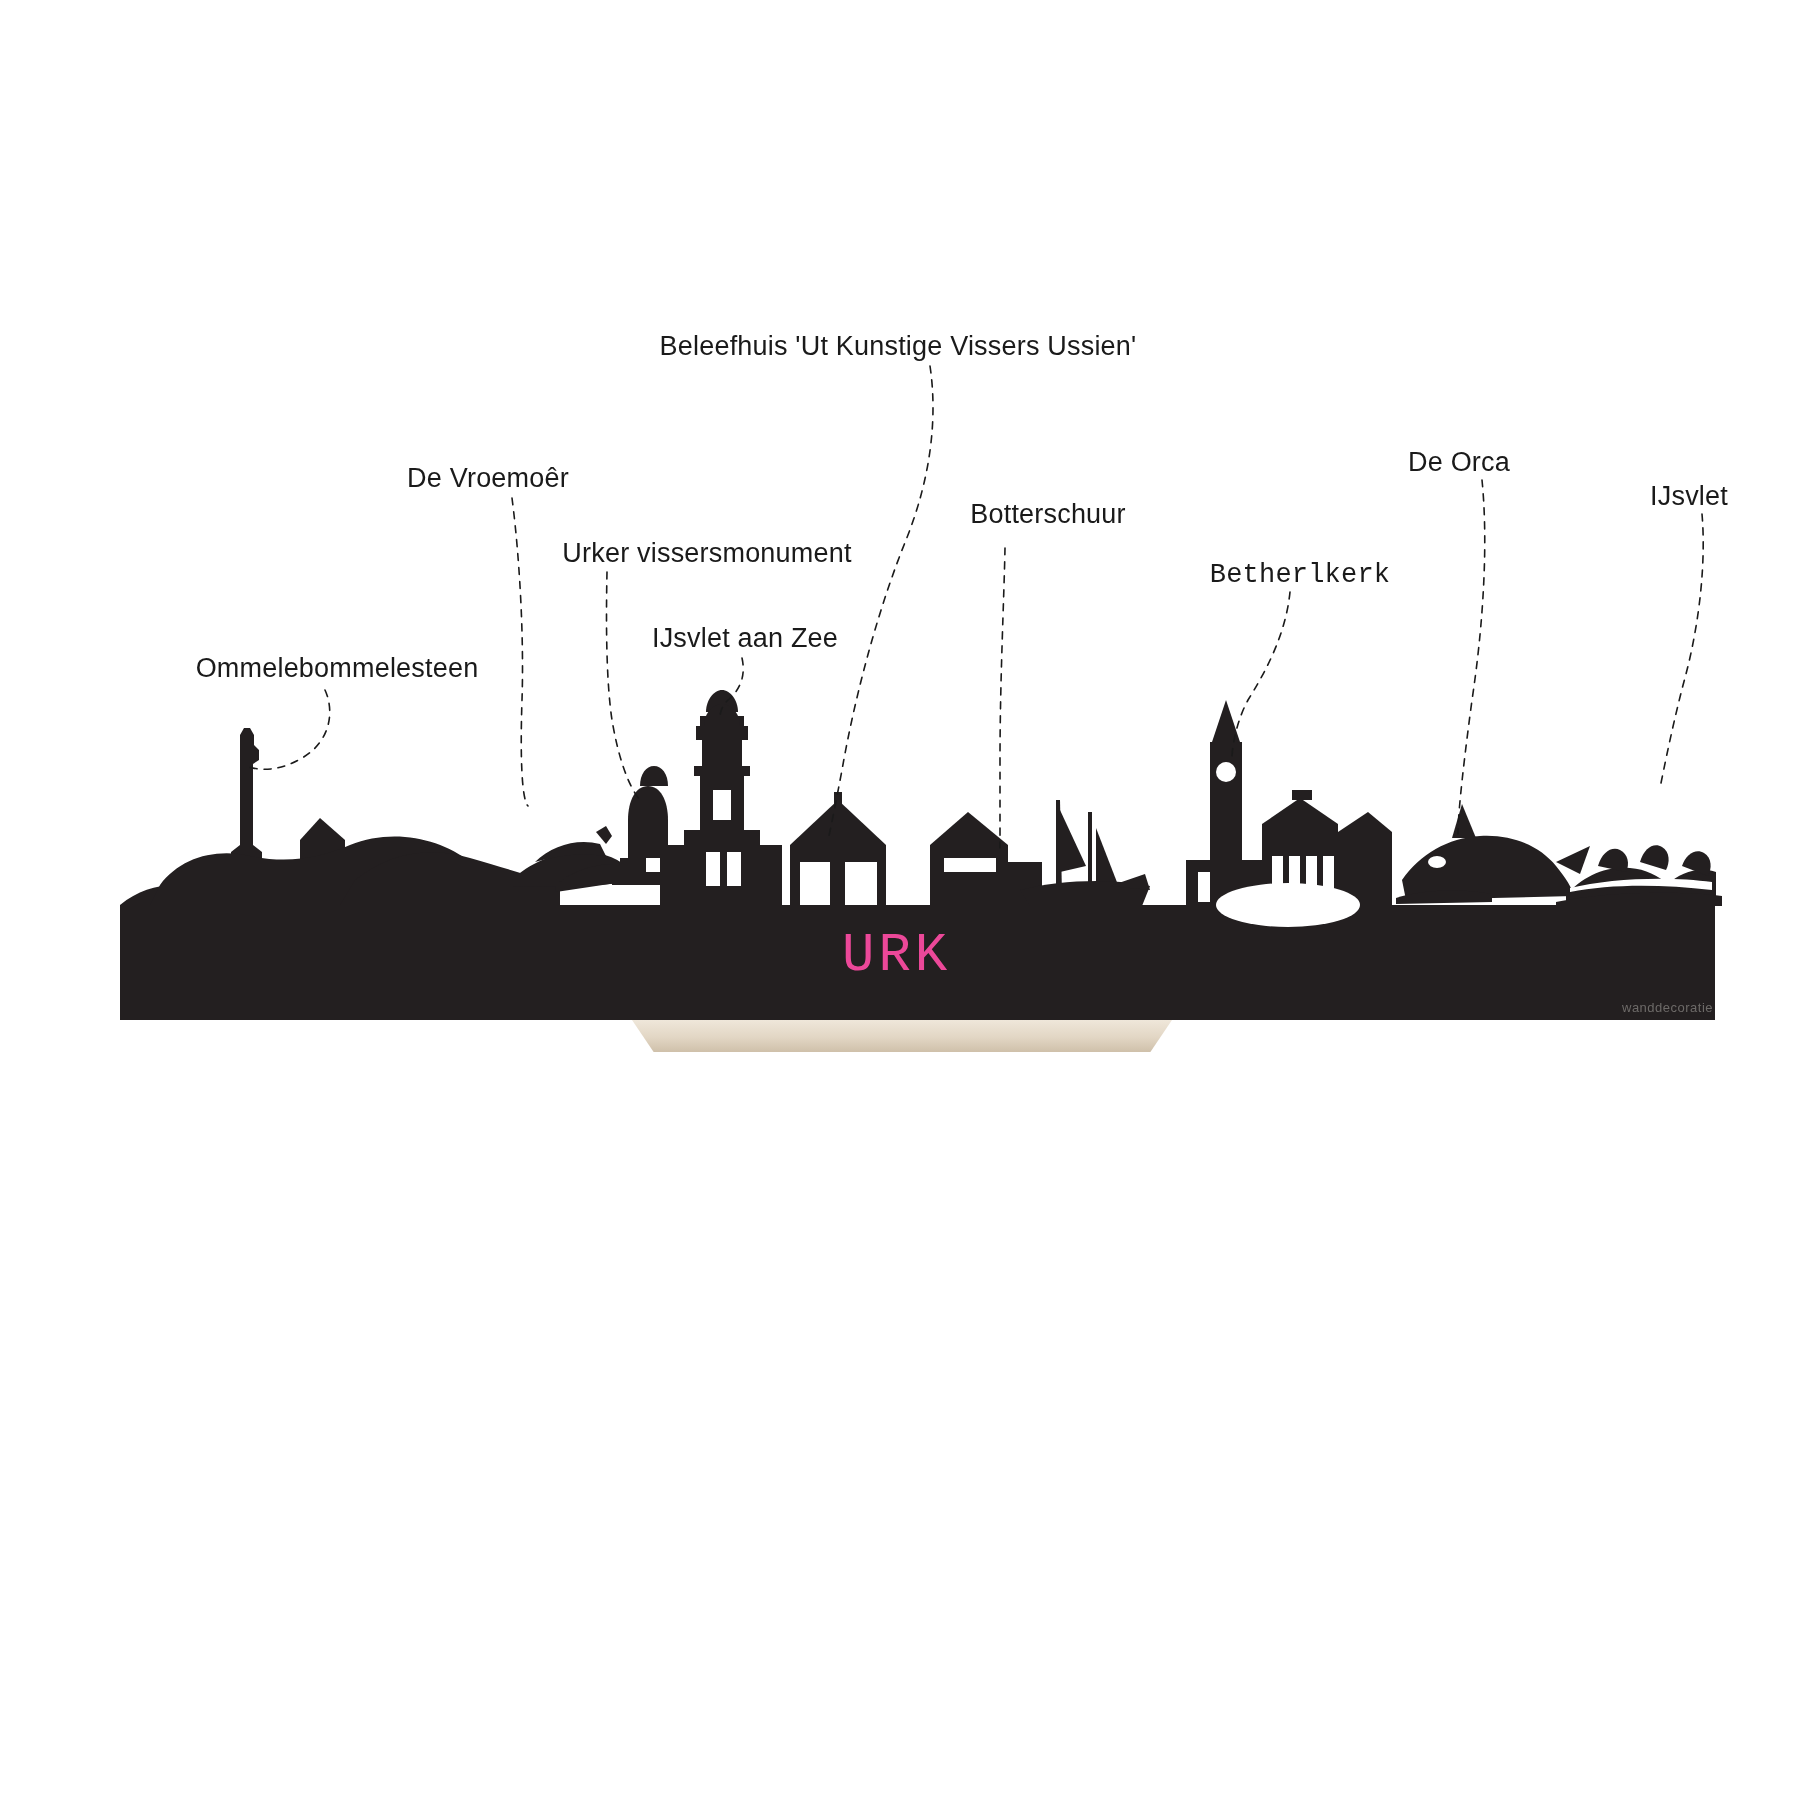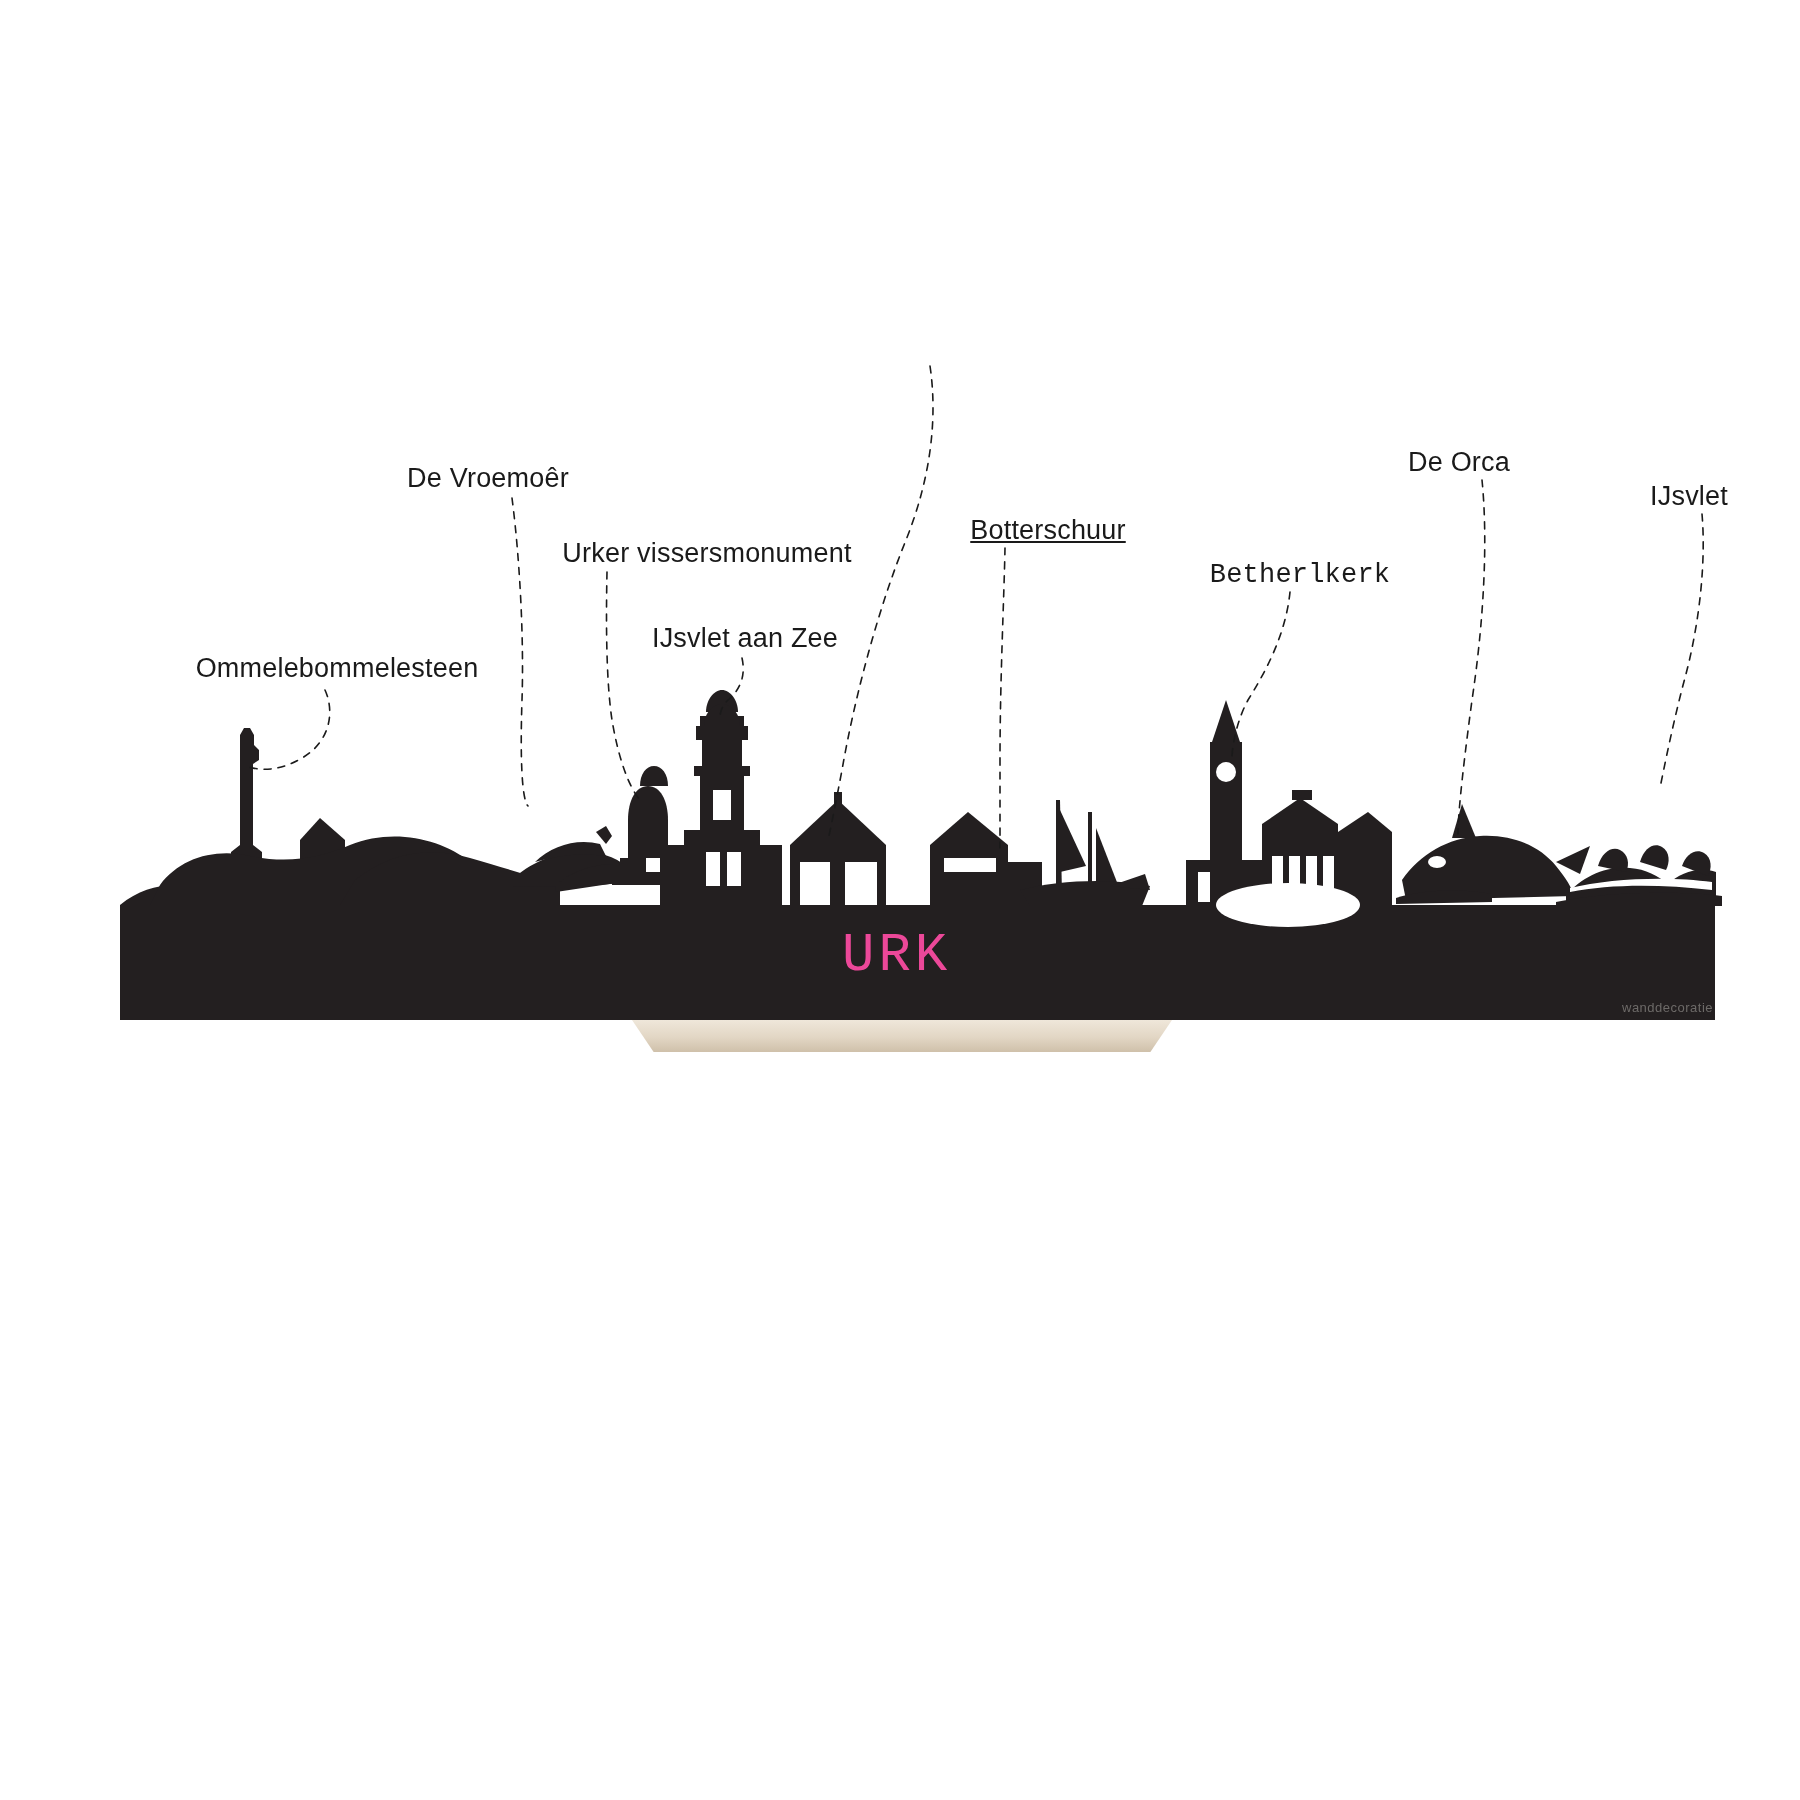--- a/index.html
+++ b/index.html
@@ -180,18 +180,19 @@
     <path class="leader" d="M1005,548 C1004,600 1000,680 1000,760 C1000,812 1000,840 1000,848"></path>
     <path class="leader" d="M1290,592 C1286,632 1268,668 1248,700 C1238,718 1232,744 1232,758"></path>
     <path class="leader" d="M1482,480 C1488,540 1484,620 1472,700 C1464,760 1458,812 1458,834"></path>
     <path class="leader" d="M1702,514 C1706,560 1700,620 1686,674 C1674,718 1664,768 1660,788"></path>
   </svg>
 
   <div class="label center" style="left:306px; top:652px;margin-left:31px;">Ommelebommelesteen</div>
   <div class="label center" style="left:488px; top:462px;">De Vroemoêr</div>
   <div class="label center" style="left:707px; top:537px;">Urker vissersmonument</div>
   <div class="label center" style="left:745px; top:622px;">IJsvlet aan Zee</div>
-  <div class="label center" style="left:1048px; top:514px;text-decoration:underline;">Botterschuur</div>
+  <div class="label center" style="left:898px; top:330px;">Beleefhuis 'Ut Kunstige Vissers Ussien'</div>
+  <div class="label center" style="left:1048px; top:498px;">Botterschuur</div>
   <div class="label center" style="left:1300px; top:559px;font-family:Liberation Mono, monospace;">Betherlkerk</div>
   <div class="label center" style="left:1459px; top:446px;">De Orca</div>
   <div class="label center" style="left:1689px; top:480px;">IJsvlet</div>
 
 </div>
 
 </body></html>

